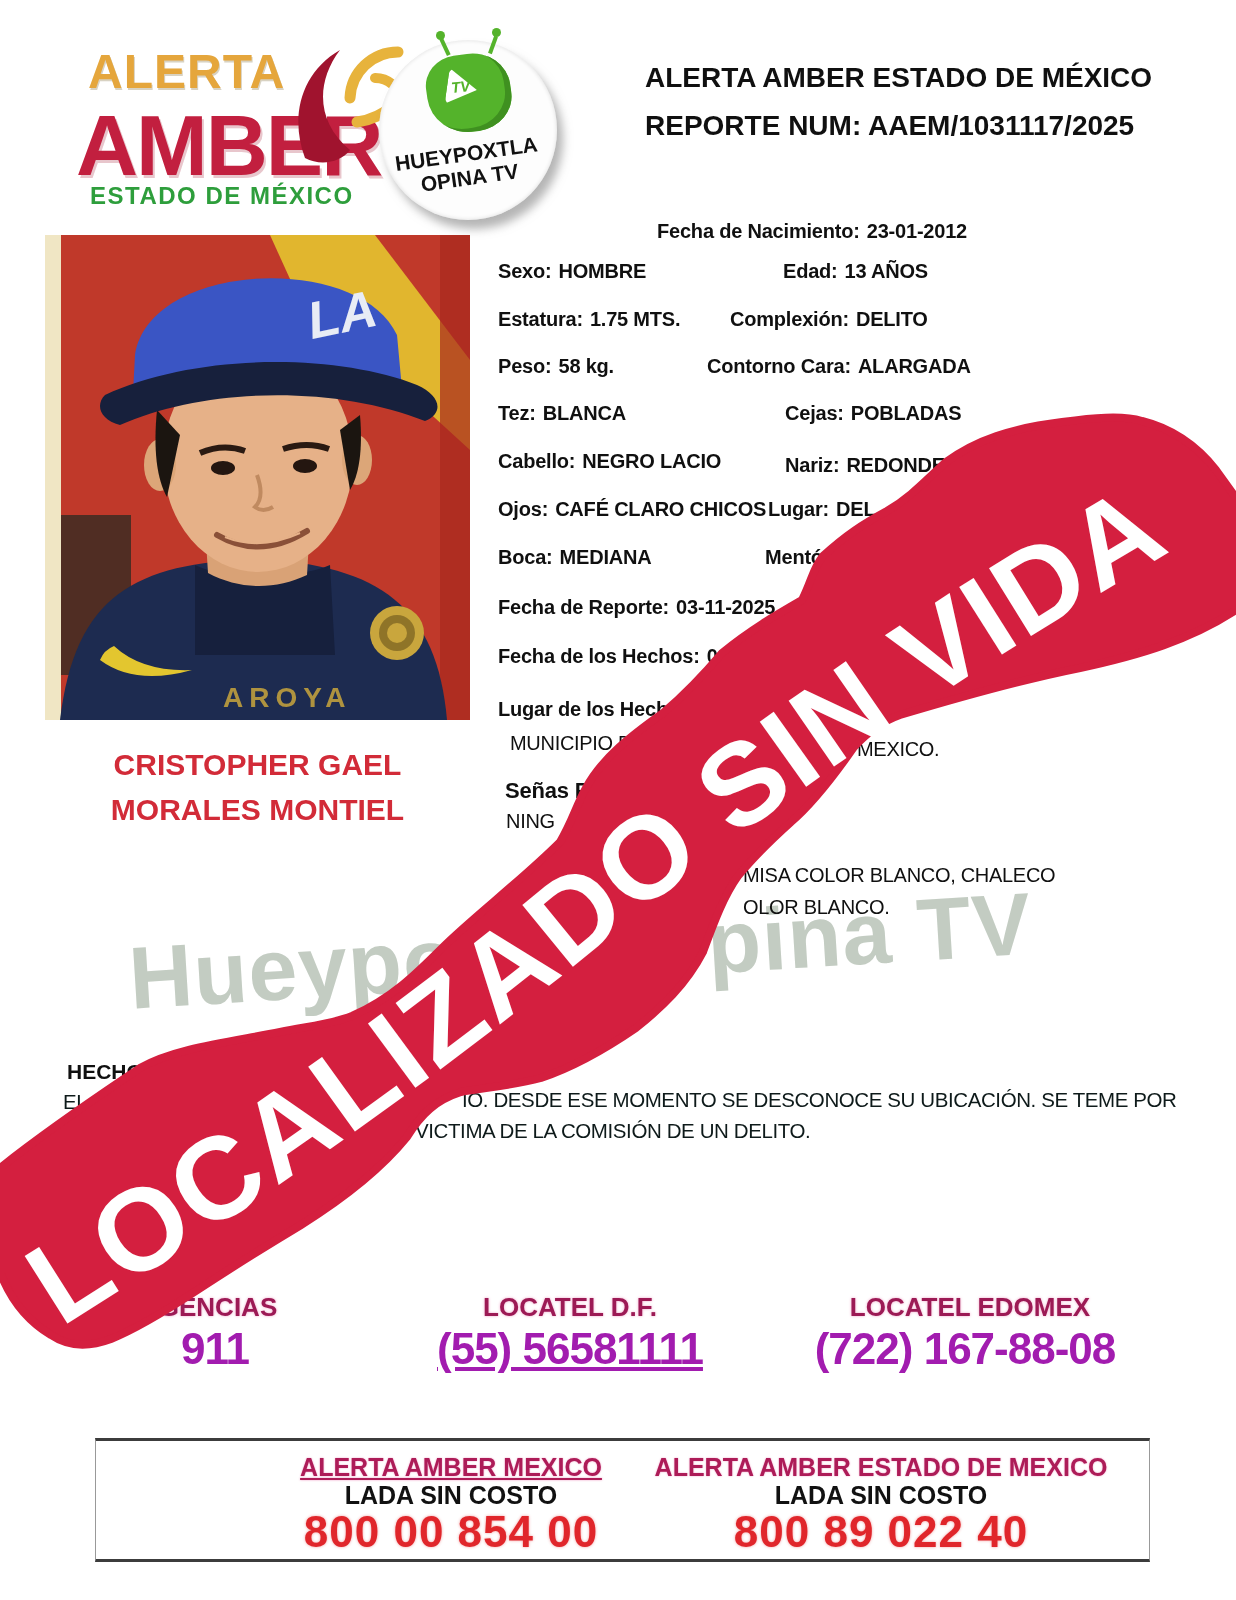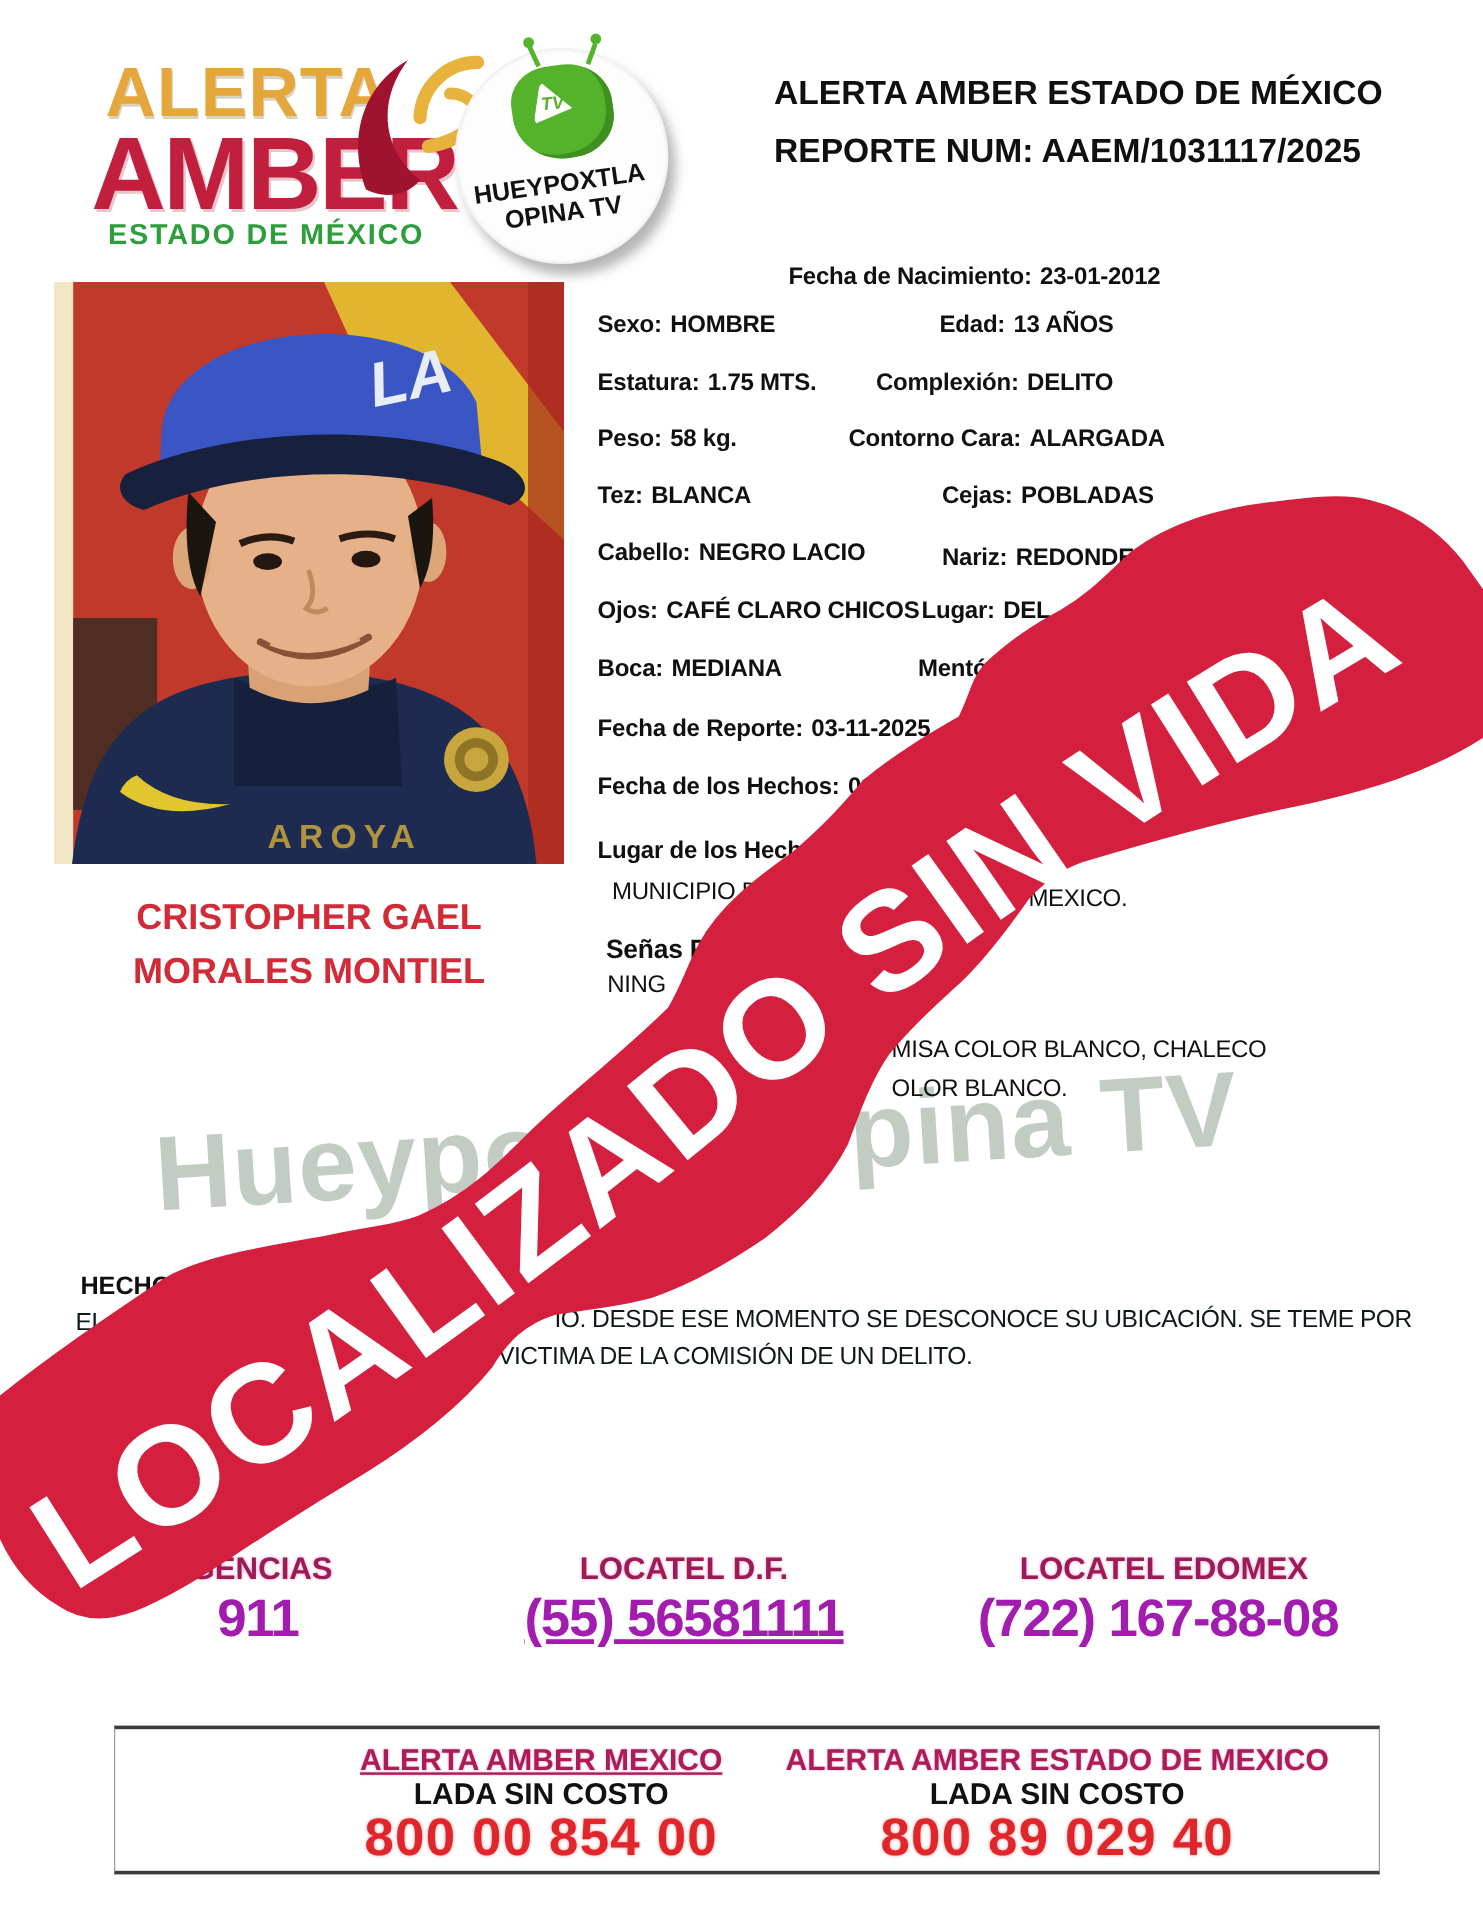--- a/index.html
+++ b/index.html
@@ -1,21 +1,21 @@
 <!DOCTYPE html>
 <html><head>
 <meta charset="utf-8">
 <style>
   html,body{margin:0;padding:0;background:#e8e8e8;}
   .page{position:relative;width:1236px;height:1600px;background:#fff;overflow:hidden;
         font-family:"Liberation Sans",sans-serif;color:#101010;margin:0 auto;}
   .abs{position:absolute;white-space:nowrap;}
 
   
-  .logo-alerta{left:88px;top:44px;font-size:58px;font-weight:bold;letter-spacing:1px;
+  .logo-alerta{left:88px;top:44px;font-size:48px;font-weight:bold;letter-spacing:1px;
                color:#e5a63c;text-shadow:1px 2px 0 #d8d2c2;}
   .logo-amber{left:76px;top:96px;font-size:86px;font-weight:bold;letter-spacing:-2px;
               color:#c21f3f;text-shadow:2px 3px 0 #e8c6cc;}
   .logo-estado{left:90px;top:182px;font-size:24px;font-weight:bold;letter-spacing:1.5px;color:#2e9e3c;}
   .logo-icon{left:295px;top:38px;}
 
   
   .tvlogo{left:379px;top:40px;width:178px;height:180px;border-radius:50%;
           background:#fdfdfd;box-shadow:6px 9px 10px rgba(120,120,120,.55), inset 0 0 4px #ddd;}
   .tvlogo .blob{position:absolute;left:48px;top:14px;width:84px;height:78px;background:#54b32b;
@@ -239,21 +239,21 @@
 
   <div class="abs clabel ctr" style="left:820px;top:1292px;width:300px;">LOCATEL EDOMEX</div>
   <div class="abs cnum ctr" style="left:795px;top:1324px;width:340px;">(722) 167-88-08</div>
 
   <div class="abs fbox">
     <div class="abs ftitle ctr" style="left:90px;top:12px;width:530px;text-decoration:underline;">ALERTA AMBER MEXICO</div>
     <div class="abs fsub ctr" style="left:90px;top:40px;width:530px;">LADA SIN COSTO</div>
     <div class="abs fnum ctr" style="left:90px;top:66px;width:530px;">800 00 854 00</div>
     <div class="abs ftitle ctr" style="left:520px;top:12px;width:530px;">ALERTA AMBER ESTADO DE MEXICO</div>
     <div class="abs fsub ctr" style="left:520px;top:40px;width:530px;">LADA SIN COSTO</div>
-    <div class="abs fnum ctr" style="left:520px;top:66px;width:530px;">800 89 029 40</div>
+    <div class="abs fnum ctr" style="left:520px;top:66px;width:530px;">800 89 022 40</div>
   </div>
 
   <svg class="banner-svg" width="1236" height="1600" viewBox="0 0 1236 1600">
     <path fill="#d41f3f" stroke="#d41f3f" stroke-width="8" stroke-linejoin="round" d="
       M 0 1168
       C 50 1128 100 1095 140 1068
       C 175 1048 230 1042 280 1032
       C 310 1026 332 1024 352 1016
       C 392 998 416 974 442 948
       C 472 918 522 880 560 842

